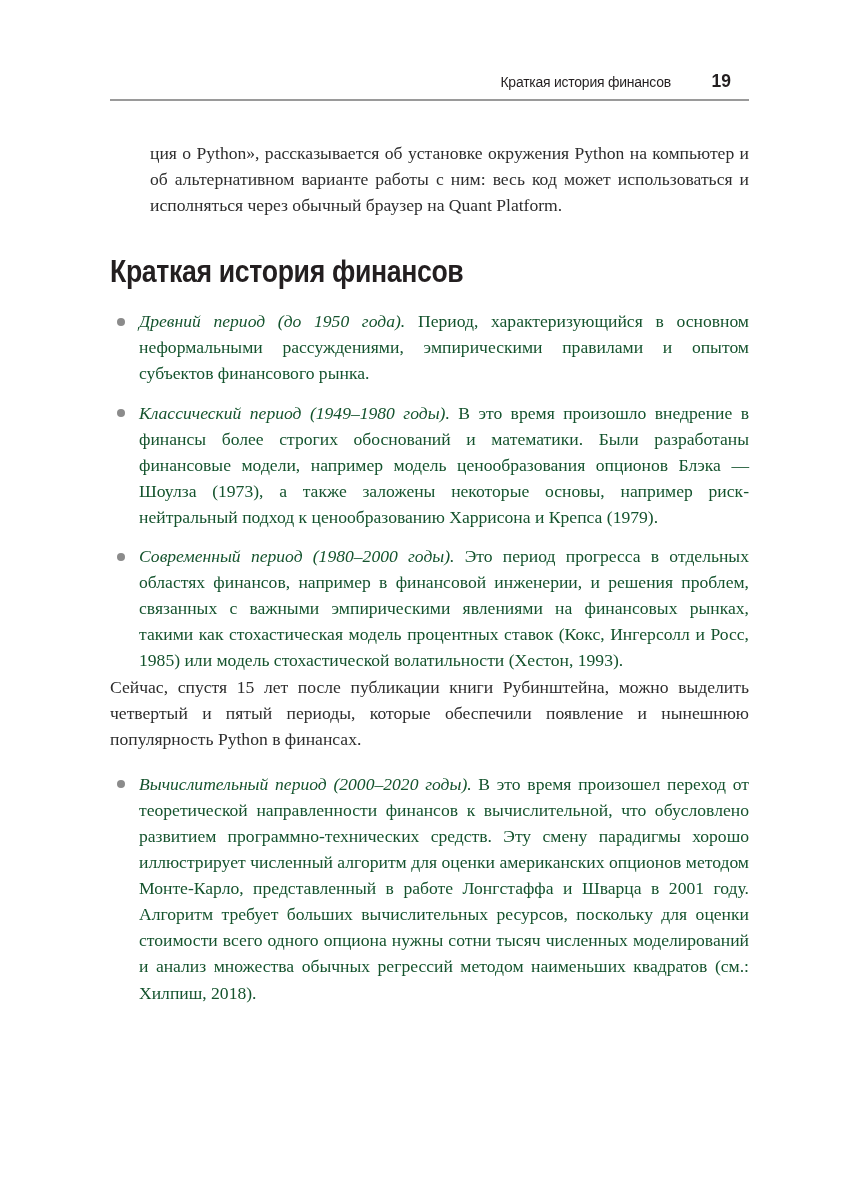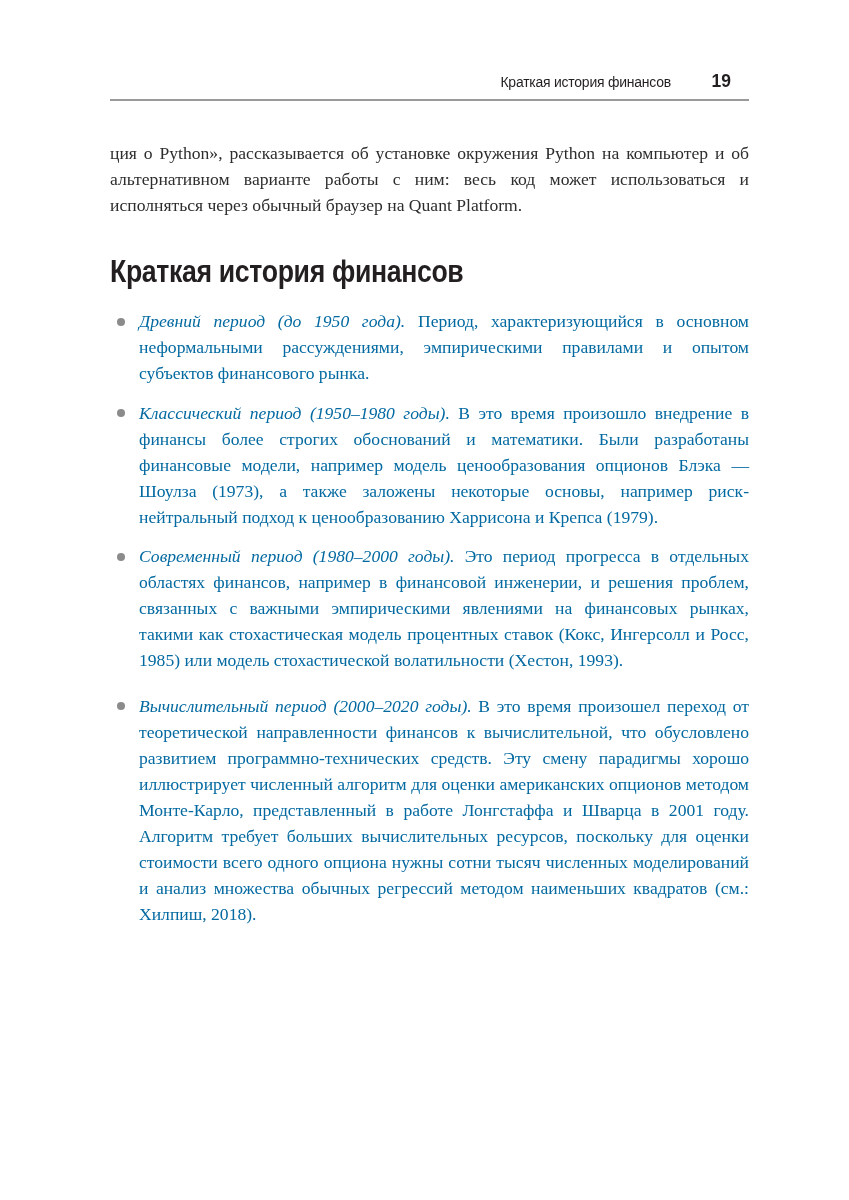--- a/index.html
+++ b/index.html
@@ -69,21 +69,21 @@
 
   p.body {
     margin: 0;
     font-size: 17.6px;
     line-height: 26.1px;
     text-align: justify;
     text-justify: inter-word;
     hyphens: manual;
     color: #2d2d2d;
   }
-  p.body.first { margin-top: 0; }
+  p.body.first { margin-top: 0; margin-left: 40px; }
 
   h1.section-title {
     margin: 37px 0 15px 0;
     font-family: "Liberation Sans", "DejaVu Sans", sans-serif;
     font-size: 31px;
     line-height: 34px;
     font-weight: 700;
     letter-spacing: -0.4px;
     color: #231f20;
     transform: scaleX(0.86);
@@ -96,21 +96,21 @@
     margin: 19px 0 0 0;
     padding: 0;
   }
   ul.bullets li {
     position: relative;
     padding-left: 29px;
     margin-bottom: 13px;
     font-size: 17.6px;
     line-height: 26.1px;
     text-align: justify;
-    color: #0369a1;
+    color: #14532d;
   }
   ul.bullets li:last-child { margin-bottom: 0; font-family: Liberation Serif, serif; }
   ul.bullets li .dot {
     position: absolute;
     left: 7px;
     top: 9.5px;
     width: 8px;
     height: 8px;
     border-radius: 50%;
     background: #8b8b8b;
@@ -140,28 +140,29 @@
     <h1 class="section-title">Краткая история финансов</h1>
 
 
     <ul class="bullets gap-list">
       <li>
         <span class="dot"></span>
         <span class="lead">Древний период (до 1950 года).</span><span> Период, характеризующийся в основном неформальными рассуждениями, эмпирическими правилами и опытом субъектов финансового рынка.</span>
       </li>
       <li>
         <span class="dot"></span>
-        <span class="lead">Классический период (1950–1980 годы).</span><span> В это время произошло внедрение в финансы более строгих обоснований и математики. Были разработаны финансовые модели, например модель ценообразования опционов Блэка — Шоулза (1973), а также заложены некоторые основы, например риск-нейтральный подход к ценообразованию Харрисона и Крепса (1979).</span>
+        <span class="lead">Классический период (1949–1980 годы).</span><span> В это время произошло внедрение в финансы более строгих обоснований и математики. Были разработаны финансовые модели, например модель ценообразования опционов Блэка — Шоулза (1973), а также заложены некоторые основы, например риск-нейтральный подход к ценообразованию Харрисона и Крепса (1979).</span>
       </li>
       <li>
         <span class="dot"></span>
         <span class="lead">Современный период (1980–2000 годы).</span><span> Это период прогресса в отдельных областях финансов, например в финансовой инженерии, и решения проблем, связанных с важными эмпирическими явлениями на финансовых рынках, такими как стохастическая модель процентных ставок (Кокс, Ингерсолл и Росс, 1985) или модель стохастической волатильности (Хестон, 1993).</span>
       </li>
     </ul>
 
+    <p class="body gap-para">Сейчас, спустя 15 лет после публикации книги Рубинштейна, можно выделить четвертый и пятый периоды, которые обеспечили появление и нынешнюю популярность Python в финансах.</p>
 
     <ul class="bullets gap-list">
       <li>
         <span class="dot"></span>
         <span class="lead">Вычислительный период (2000–2020 годы).</span><span> В это время произошел переход от теоретической направленности финансов к вычислительной, что обусловлено развитием программно-технических средств. Эту смену парадигмы хорошо иллюстрирует численный алгоритм для оценки американских опционов методом Монте-Карло, представленный в работе Лонгстаффа и Шварца в 2001 году. Алгоритм требует больших вычислительных ресурсов, поскольку для оценки стоимости всего одного опциона нужны сотни тысяч численных моделирований и анализ множества обычных регрессий методом наименьших квадратов (см.: Хилпиш, 2018).</span>
       </li>
     </ul>
 
   </div>
 </div>

